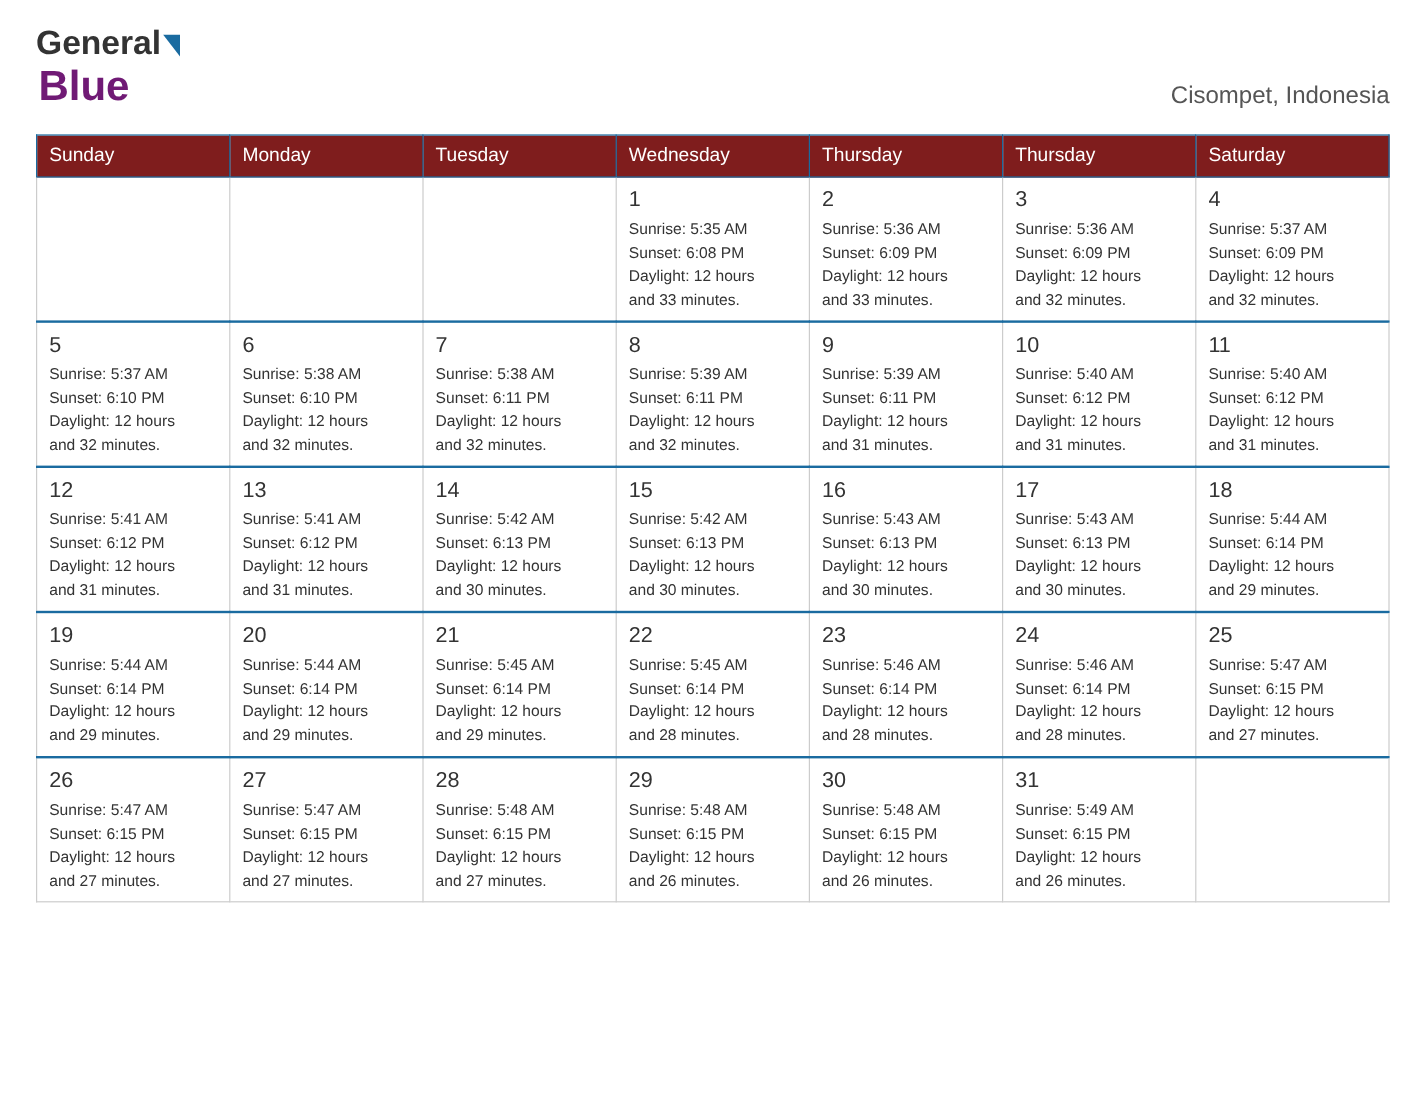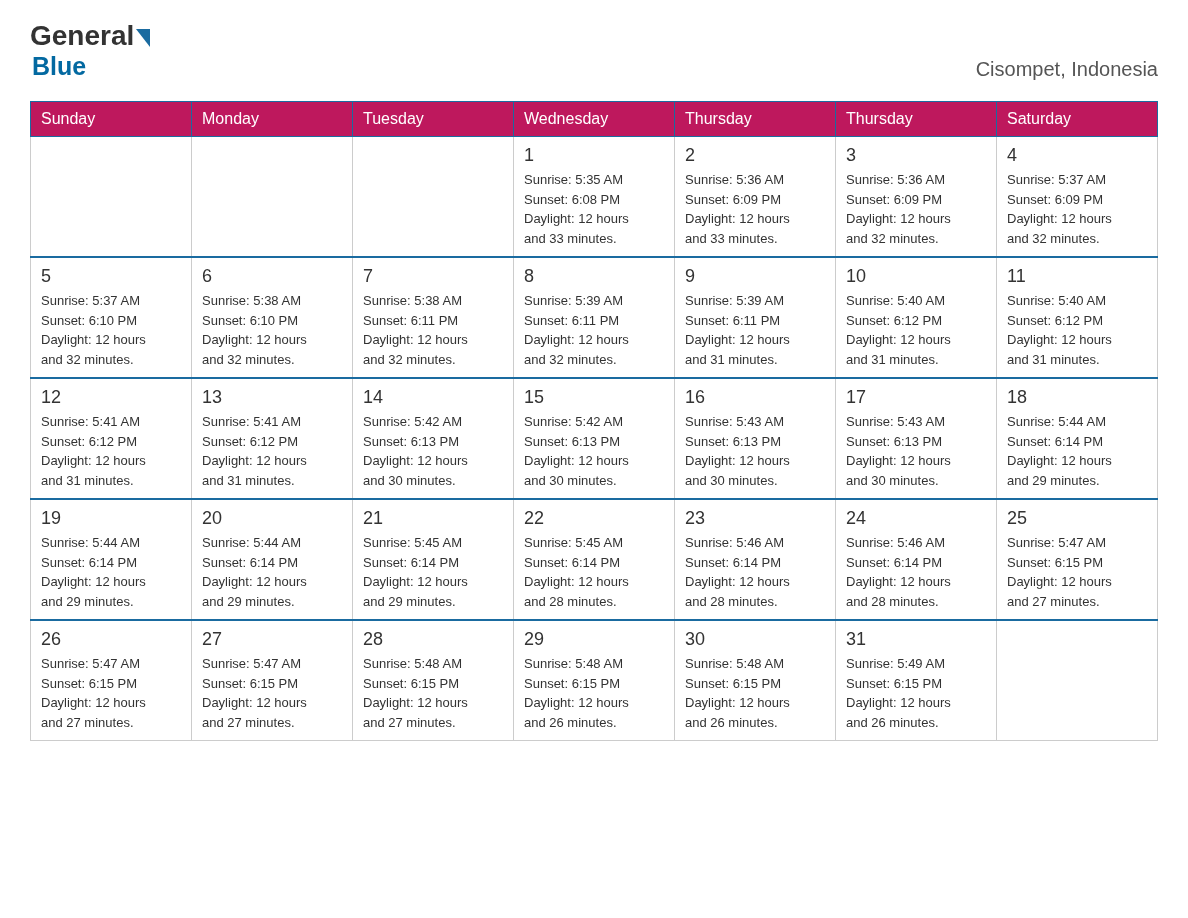--- a/index.html
+++ b/index.html
@@ -33,23 +33,23 @@
     .logo-arrow {
       width: 0;
       height: 0;
       border-left: 14px solid transparent;
       border-right: 0px solid transparent;
       border-top: 18px solid #1a6ba0;
       margin-left: 2px;
       margin-top: 4px;
     }
     .logo-blue {
-      font-size: 25px;
+      font-size: 35px;
       font-weight: bold;
-      color: #0369a1;
+      color: #701a75;
       margin-left: 2px;
     }
     .title-section {
       text-align: right;
     }
     .month-title {
       font-size: 52px;
       font-weight: normal;
       color: #333;
       line-height: 1.1;
@@ -58,21 +58,21 @@
       font-size: 20px;
       color: #555;
       margin-top: 16px;
     }
     .calendar {
       width: 100%;
       border-collapse: collapse;
       border: 1px solid #999;
     }
     .calendar th {
-      background-color: #be185d;
+      background-color: #7f1d1d;
       color: white;
       padding: 8px 10px;
       text-align: left;
       font-size: 16px;
       font-weight: normal;
       border: 1px solid #1a6ba0;
     }
     .calendar td {
       vertical-align: top;
       padding: 8px 10px;

